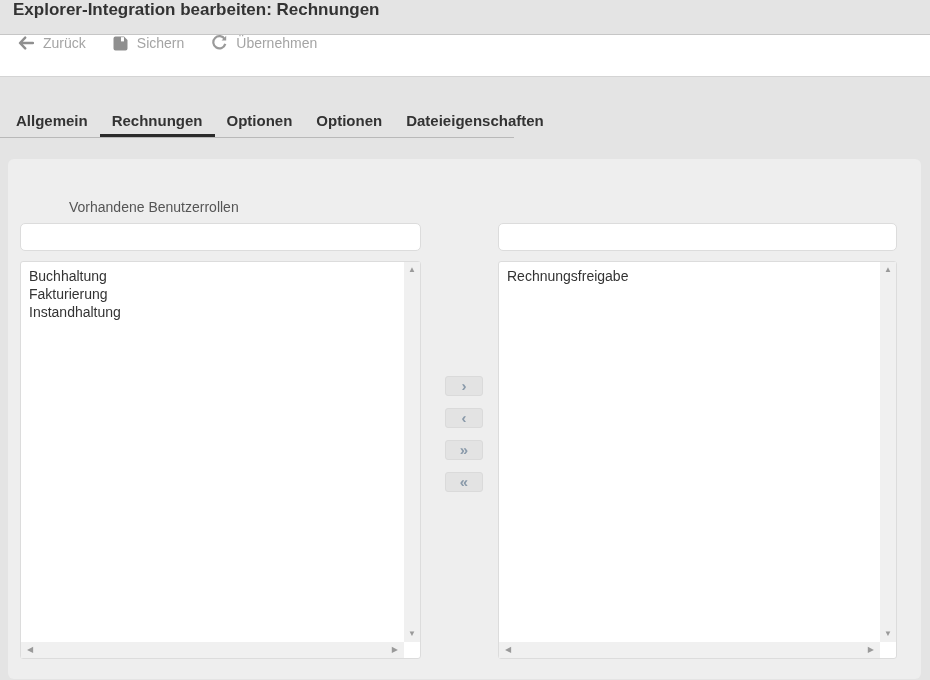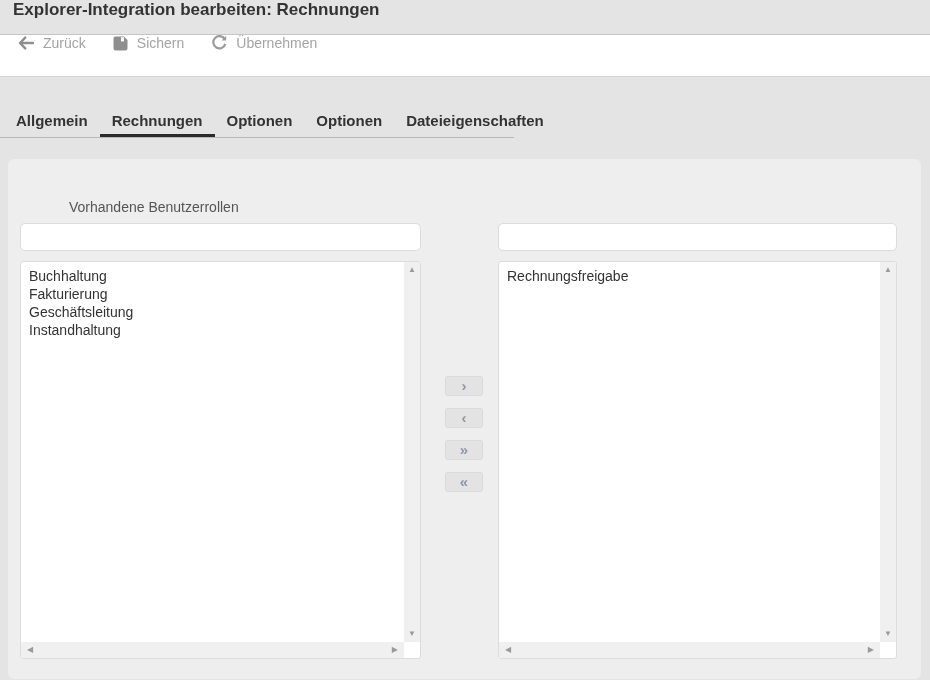--- a/index.html
+++ b/index.html
@@ -162,21 +162,20 @@
 
   <div class="col-label label-available">Vorhandene Benutzerrollen</div>
 
   <input class="filter-input input-available" type="text" value="" style="">
   <input class="filter-input input-assigned" type="text" value="" style="">
 
   <div class="listbox list-available">
     <div class="list-items">
       <div class="list-item">Buchhaltung</div>
       <div class="list-item">Fakturierung</div>
-      <div class="list-item">Geschäftsleitung</div>
       <div class="list-item">Instandhaltung</div>
     </div>
     <div class="vscroll">
       <span class="scroll-arrow">▲</span>
       <span class="scroll-arrow">▼</span>
     </div>
     <div class="hscroll">
       <span class="scroll-arrow">◀</span>
       <span class="scroll-arrow">▶</span>
     </div>

